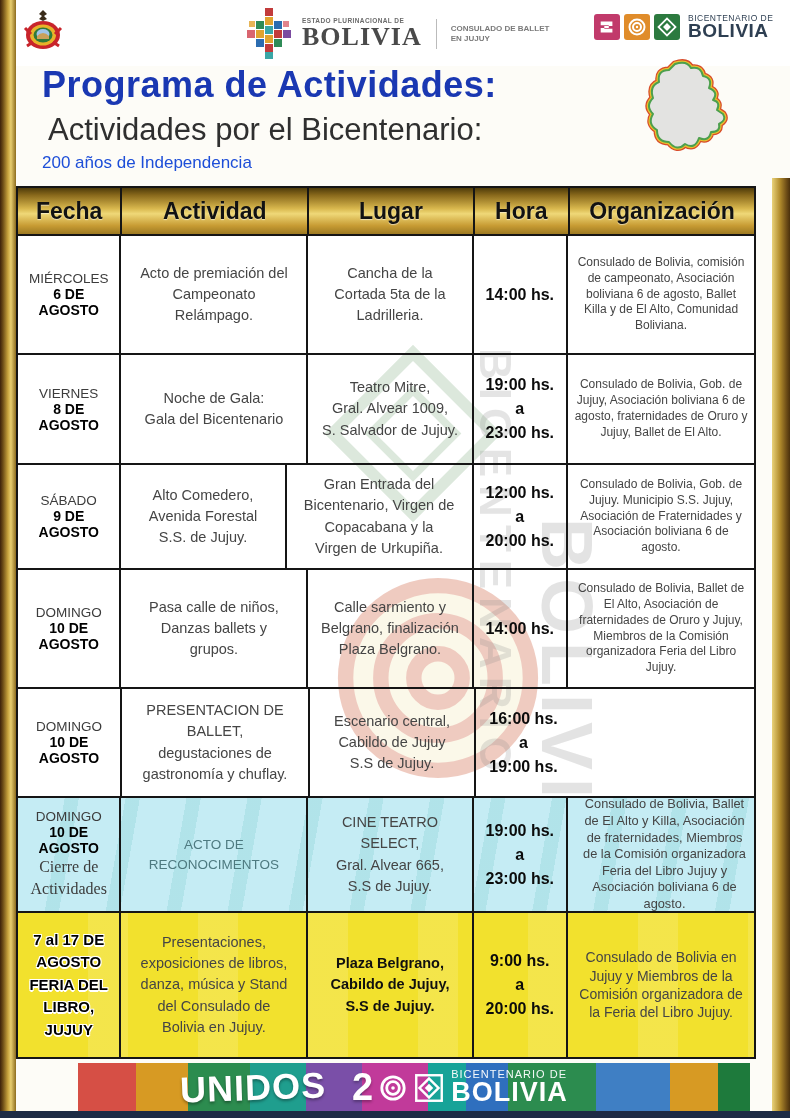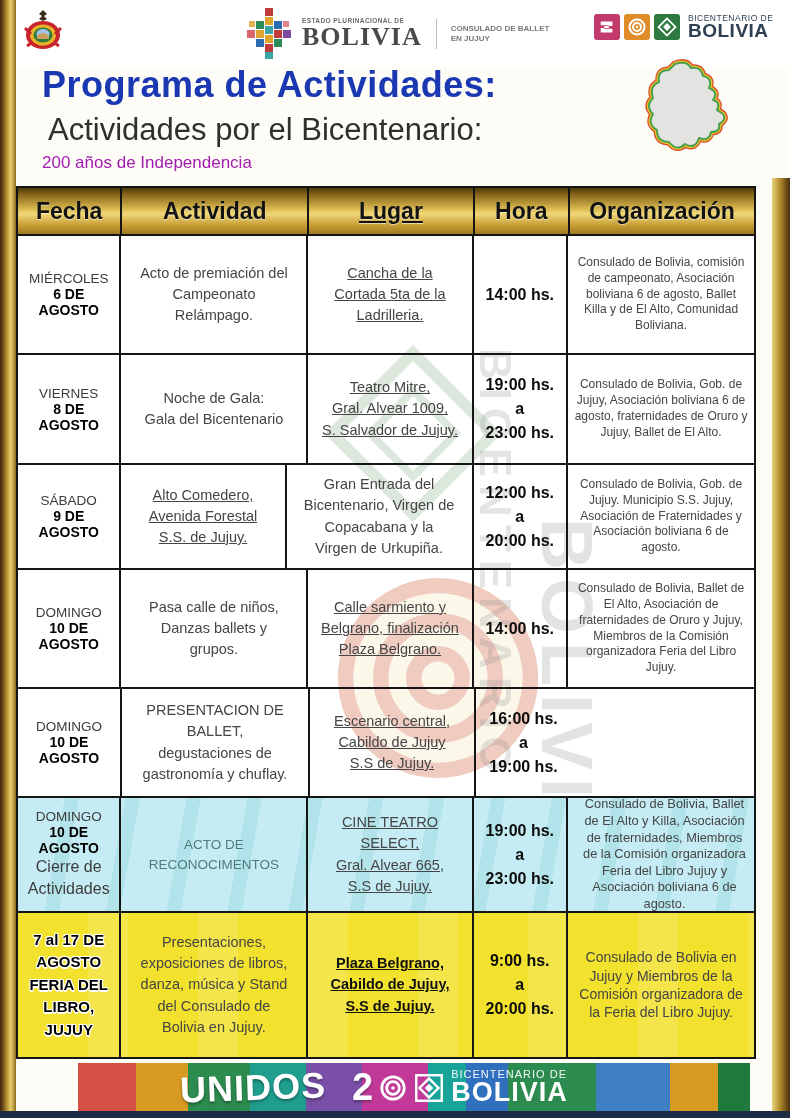--- a/index.html
+++ b/index.html
@@ -20,39 +20,39 @@
   .gov-sep{width:1px;height:30px;background:#bbb;margin:0 6px;}
   .gov-right{font-size:8px;color:#7a7a7a;font-weight:bold;line-height:1.25;}
   .bic-logo{position:absolute;left:578px;top:14px;display:flex;align-items:center;gap:4px;}
   .bic-sq{width:26px;height:26px;border-radius:3px;display:flex;align-items:center;justify-content:center;}
   .bic-text{margin-left:4px;line-height:.95;}
   .bic-l1{font-size:8.5px;color:#2e3f52;letter-spacing:.5px;}
   .bic-l2{font-size:19px;font-weight:bold;color:#2e3f52;letter-spacing:.5px;}
   
   .title{position:absolute;left:42px;top:64px;font-size:36px;font-weight:bold;color:#1a38b2;letter-spacing:.5px;}
   .subtitle{position:absolute;left:48px;top:112px;font-size:31px;font-weight:400;color:#2f2f2f;}
-  .tagline{position:absolute;left:42px;top:153px;font-size:17px;color:#a21caf;}
+  .tagline{position:absolute;left:42px;top:153px;font-size:17px;color:#1d4ed8;}
   .map{position:absolute;left:641px;top:58px;}
   
   .tbl{position:absolute;left:16px;top:186px;width:736px;border:2px solid #151515;background:#fff;z-index:2;}
   .wm{position:absolute;z-index:1;pointer-events:none;}
   .thead{display:flex;height:46px;position:relative;z-index:3;
     background:linear-gradient(180deg,#4f3c0a 0%,#8a6a1c 16%,#d9b84e 45%,#efd878 56%,#c79b33 82%,#9d7a22 100%);text-align:center;}
   .th{display:flex;align-items:center;justify-content:center;font-size:23px;font-weight:bold;color:#121212;
       text-shadow:0 1px 1px rgba(255,255,255,.55);border-right:2px solid #151515;}
   .th:last-child{border-right:none;}
   .tr{display:flex;border-top:2px solid #151515;position:relative;z-index:3;}
   .td{display:flex;flex-direction:column;align-items:center;justify-content:center;text-align:center;
       border-right:2px solid #151515;padding:4px 5px;box-sizing:border-box;position:relative;z-index:3;}
   .td:last-child{border-right:none;}
-  .c-fecha{width:104px;} .c-act{width:188px;} .c-lugar{width:166px;text-decoration:underline;} .c-hora{width:95px;} .c-org{width:187px;border-radius:20px;}
+  .c-fecha{width:104px;} .c-act{width:188px;} .c-lugar{width:166px;} .c-hora{width:95px;} .c-org{width:187px;border-radius:20px;}
   .preline{white-space:pre-line;}
   .f-top{font-size:13.5px;color:#3c3c3c;}
   .f-bold{font-size:14px;font-weight:bold;color:#000;}
-  .f-sub{font-size:15.5px;color:#3c3c3c;line-height:1.35;}
+  .f-sub{font-size:15.5px;color:#3c3c3c;line-height:1.35;font-family:Liberation Serif, serif;}
   .f-top:empty,.f-sub:empty{display:none;}
   .act,.lugar{font-size:14.5px;color:#454545;line-height:1.45;}
   .hora{font-size:16px;font-weight:bold;color:#0b0b0b;line-height:1.5;}
   .org{font-size:12px;color:#454545;line-height:1.32;}
   .r1{height:117px;} .r2{height:108px;} .r3{height:103px;} .r4{height:117px;} .r5{height:107px;}
   .r6{height:113px;background:#c5ecf4;
       background-image:repeating-linear-gradient(100deg,rgba(0,150,140,0) 0 46px,rgba(0,150,140,.10) 46px 60px);}
   .r7{height:144px;background:#f2e12d;
       background-image:repeating-linear-gradient(90deg,rgba(255,255,255,0) 0 70px,rgba(255,255,255,.14) 70px 110px);}
   .r6 .act{color:#4e7a80;font-size:13.5px;}

